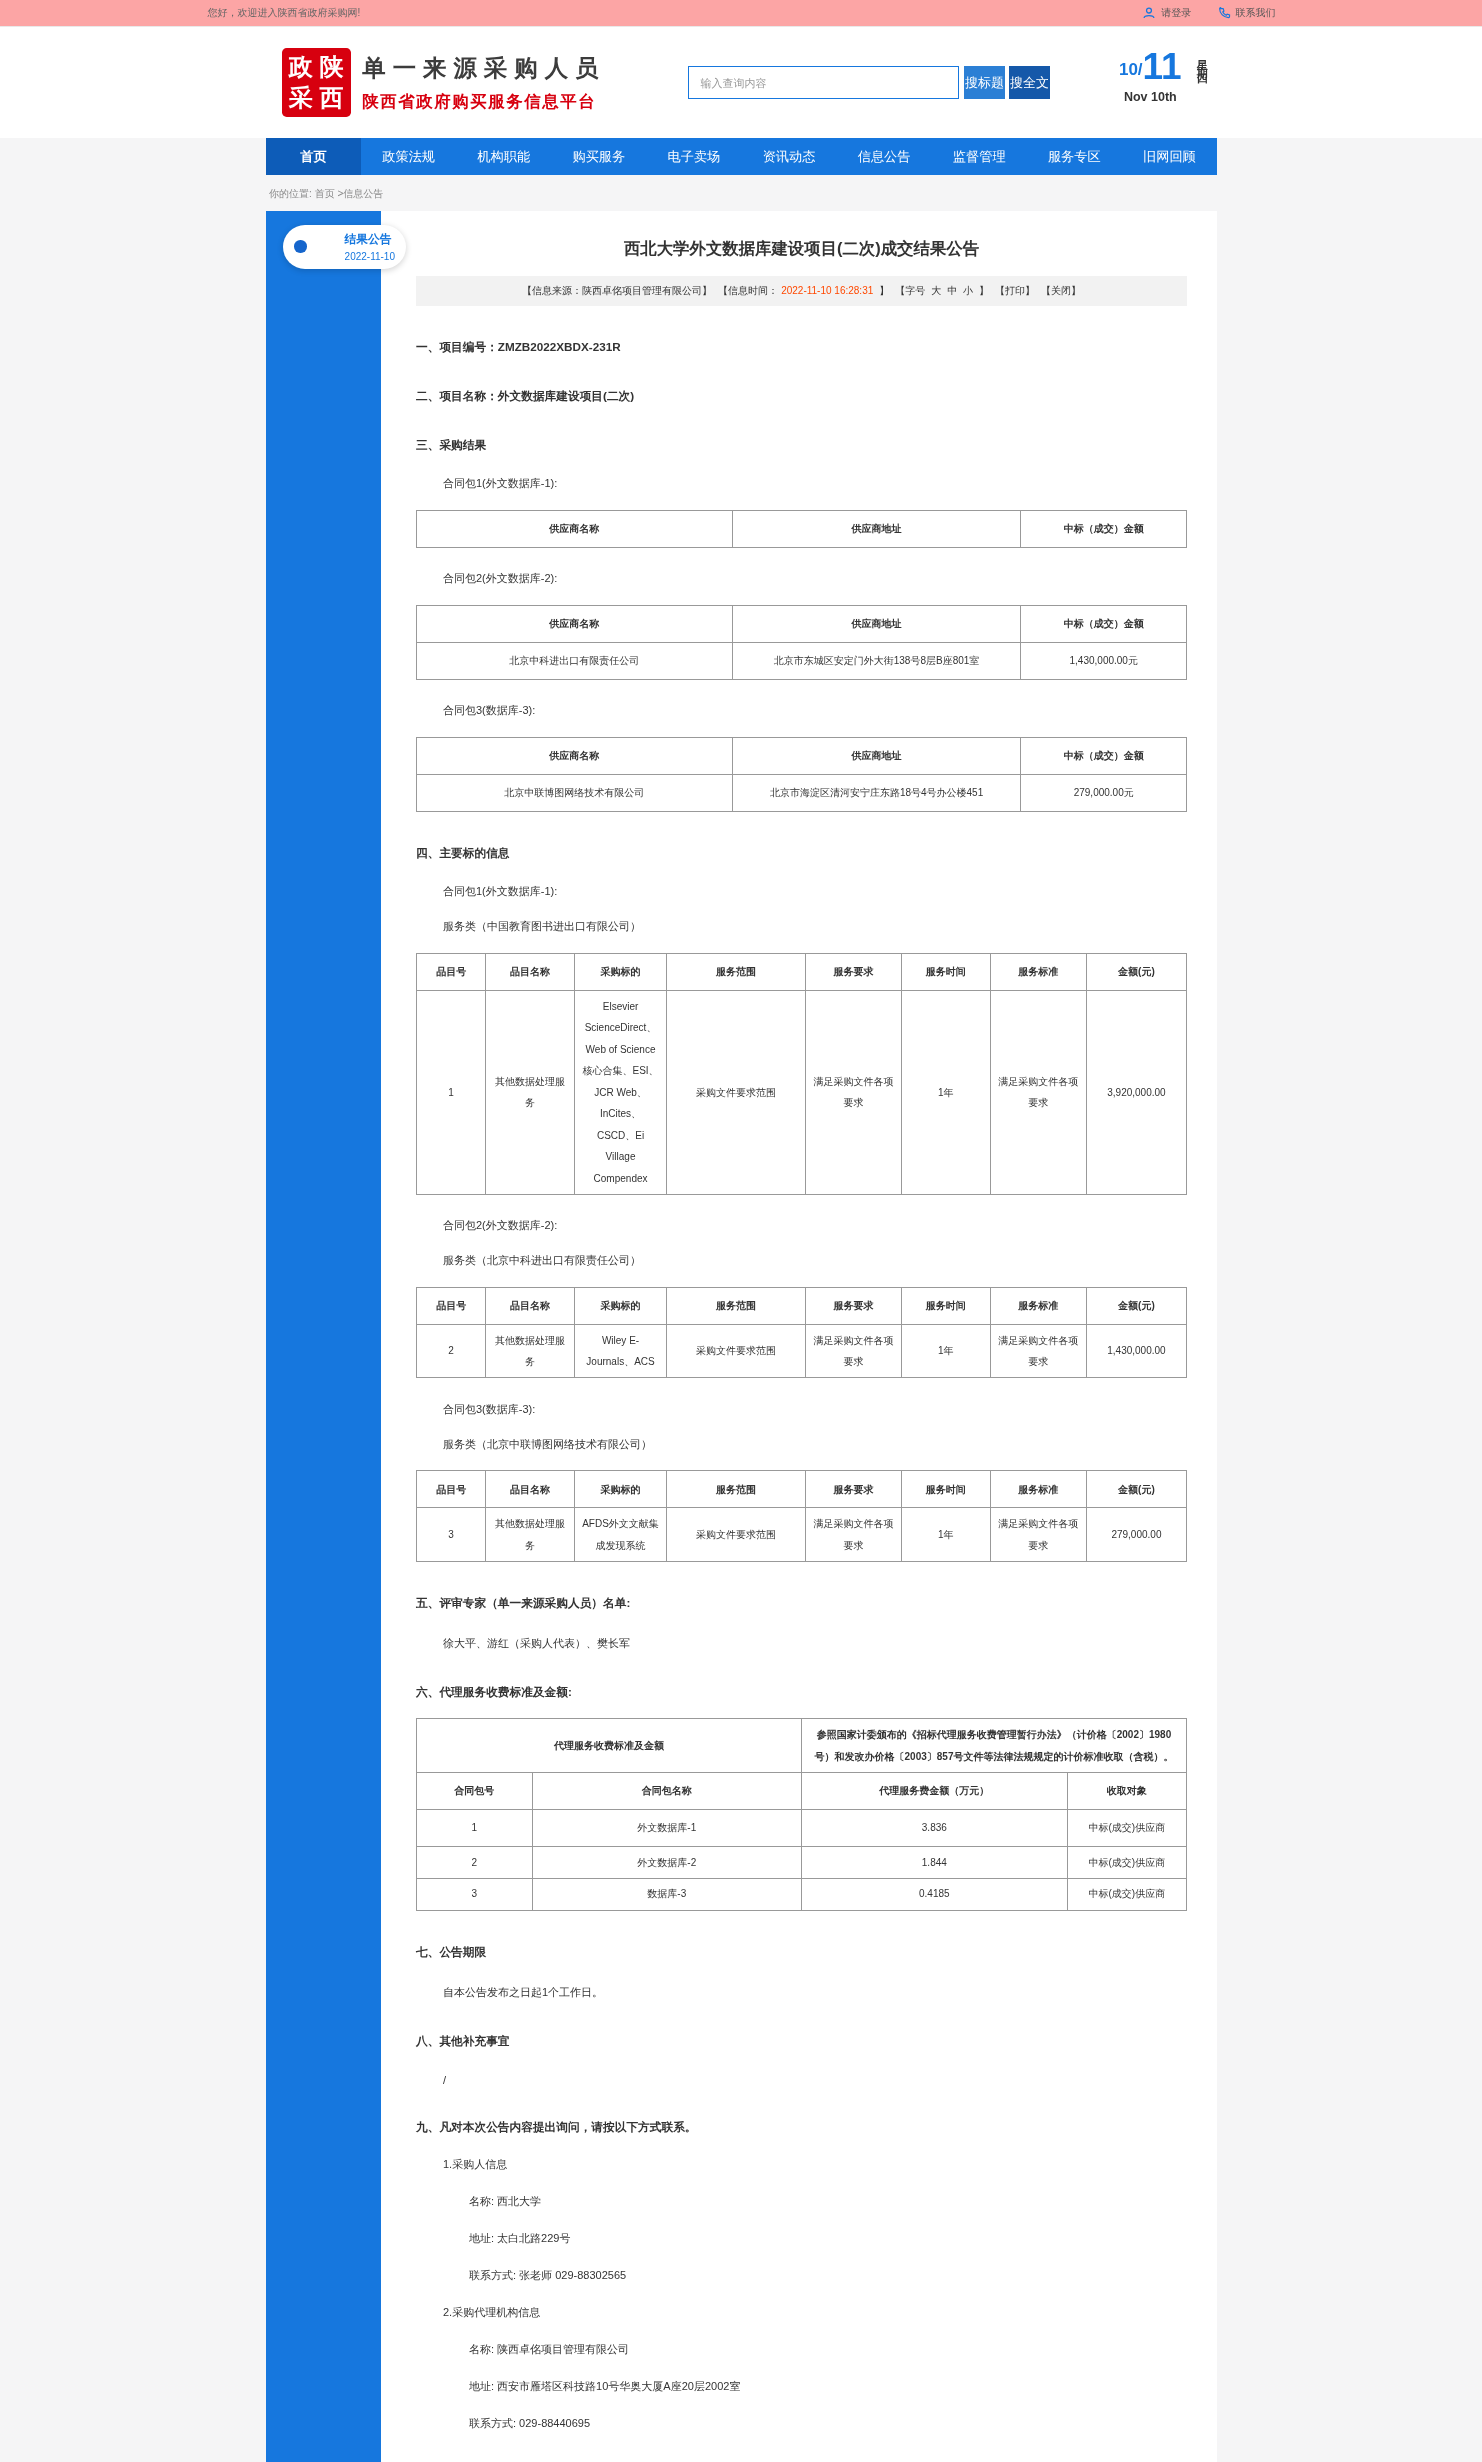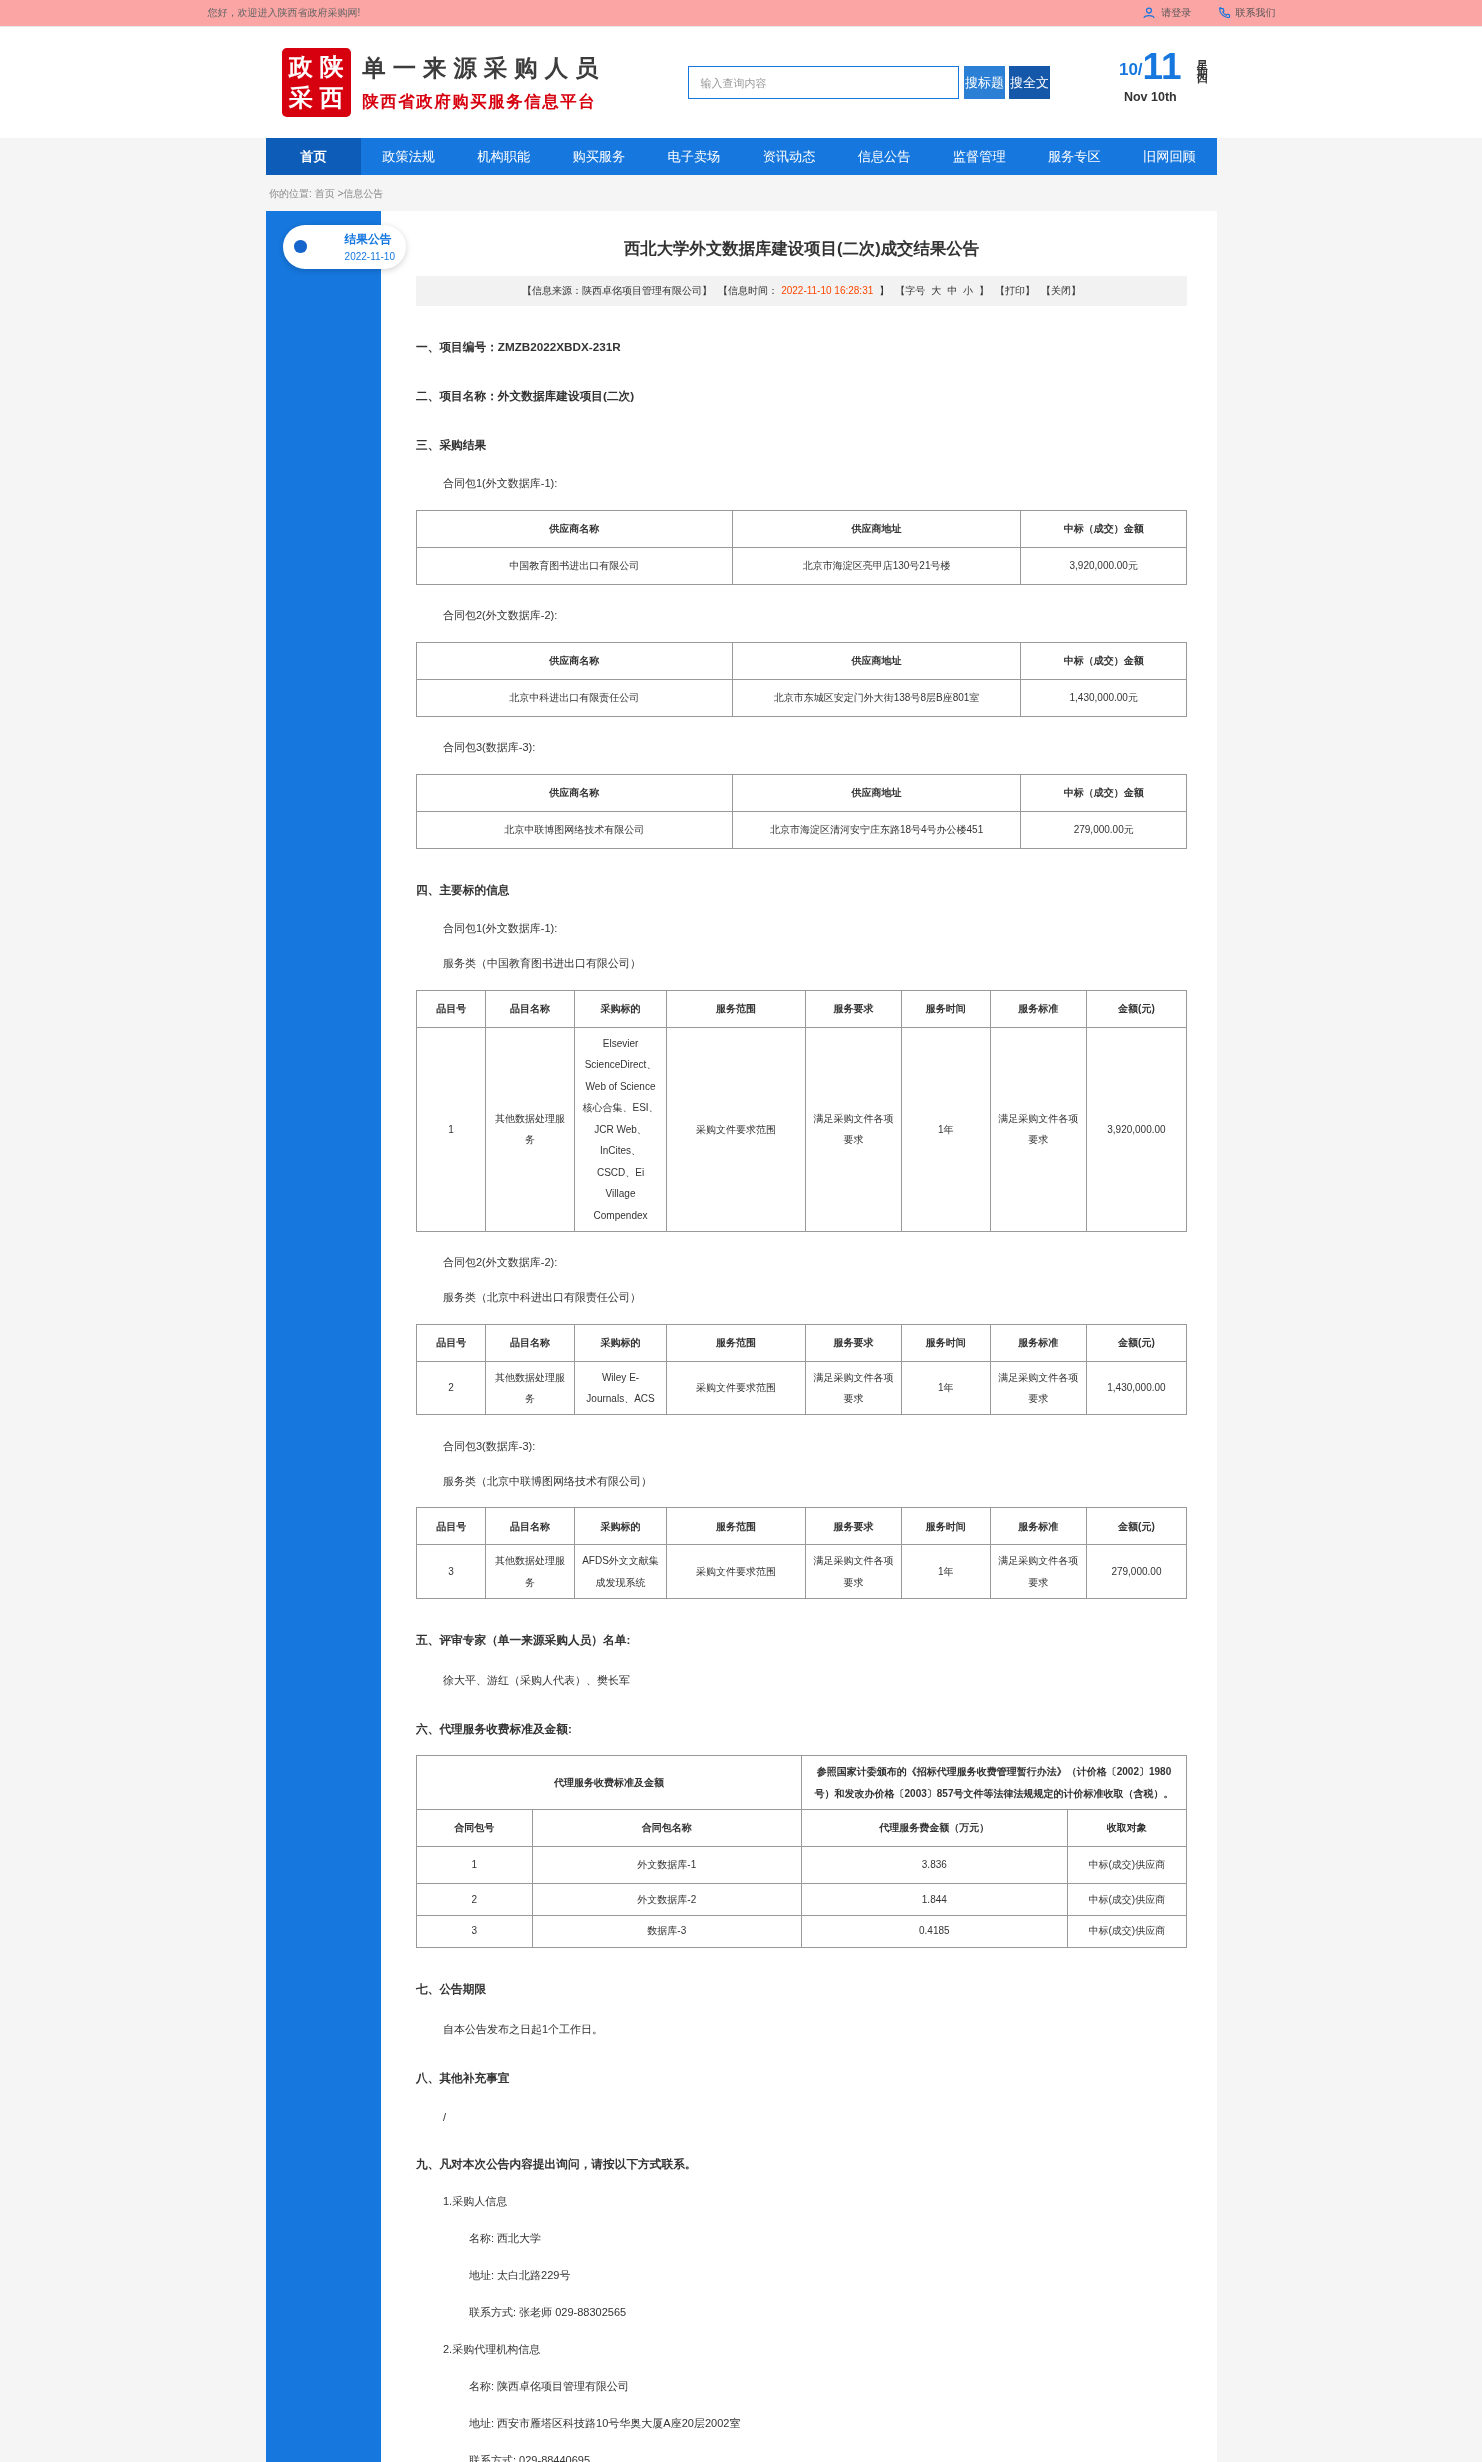--- a/index.html
+++ b/index.html
@@ -193,25 +193,20 @@
               <col style="width:41%">
               <col style="width:37.5%">
               <col style="width:21.5%">
             </colgroup>
           <tbody>
               <tr>
             <th>供应商名称</th>
             <th>供应商地址</th>
             <th>中标（成交）金额</th>
           </tr>
-          <tr>
-            <td>中国教育图书进出口有限公司</td>
-            <td>北京市海淀区亮甲店130号21号楼</td>
-            <td class="amt">3,920,000.00元</td>
-          </tr>
         </tbody>
           </table>
 
         <p class="pkg">合同包2(外文数据库-2):</p>
         <table class="tbl result-tbl">
           <colgroup>
               <col style="width:41%">
               <col style="width:37.5%">
               <col style="width:21.5%">
             </colgroup>

